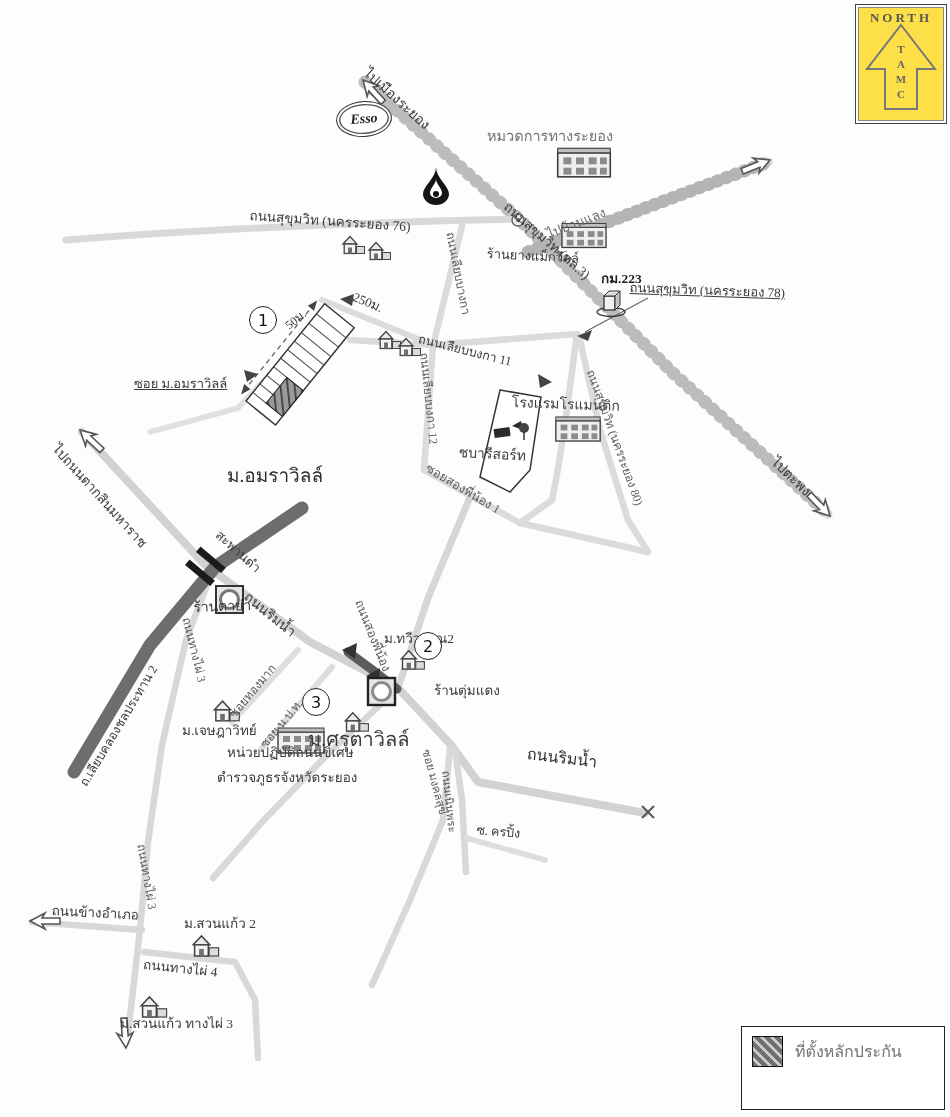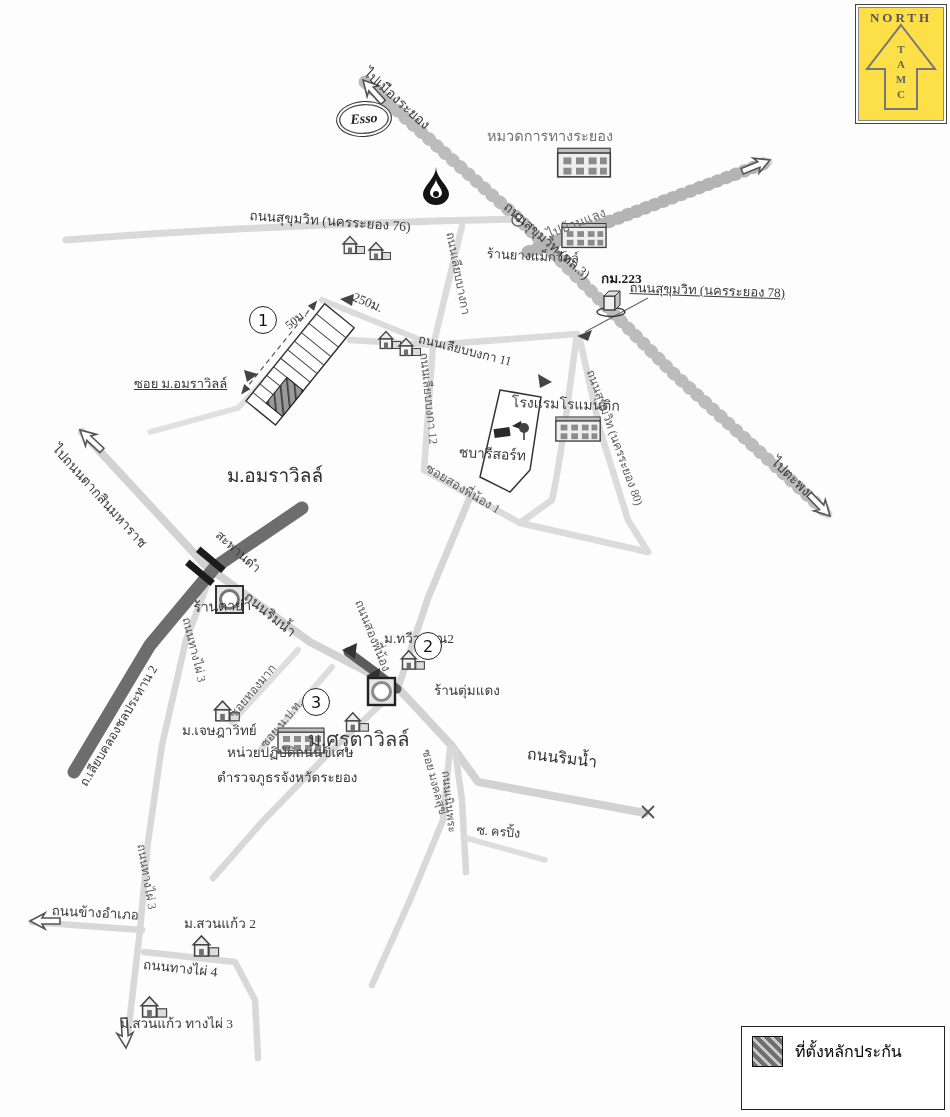--- a/index.html
+++ b/index.html
@@ -22,21 +22,21 @@
   .northbox .nword{position:absolute;left:0;top:5px;width:100%;text-align:center;
        font-size:13px;letter-spacing:3px;color:#555;font-weight:bold;}
   .tamc{position:absolute;left:0;top:0;width:100%;height:100%;}
   .tamc span{position:absolute;left:50%;transform:translateX(-50%);font-size:11px;color:#666;font-weight:bold;}
   .legend{position:absolute;left:741px;top:1026px;width:204px;height:84px;border:1.6px solid #222;
        background:#fff;box-sizing:border-box;padding:9px 10px;display:flex;flex-direction:column;justify-content:space-between;}
   .legend .row{display:flex;align-items:center;gap:12px;}
   .legend .sw{width:29px;height:29px;border:1.5px solid #111;
        background:repeating-linear-gradient(45deg,#6f6f6f 0,#6f6f6f 4px,#c9c9c9 4px,#c9c9c9 7px);}
   .legend .cir{width:27px;height:27px;border:1.6px solid #111;border-radius:50%;background:#fff;}
-  .legend .txt{font-size:16px;color:#000000;}
+  .legend .txt{font-size:16px;color:#737373;}
 </style>
 </head>
 <body>
 
 <div class="map">
 
   <svg class="base" width="950" height="1117" viewBox="0 0 950 1117">
     <defs>
       <pattern id="hatch" width="7" height="7" patternTransform="rotate(45)" patternUnits="userSpaceOnUse">
         <rect width="7" height="7" fill="#9a9a9a"></rect>

